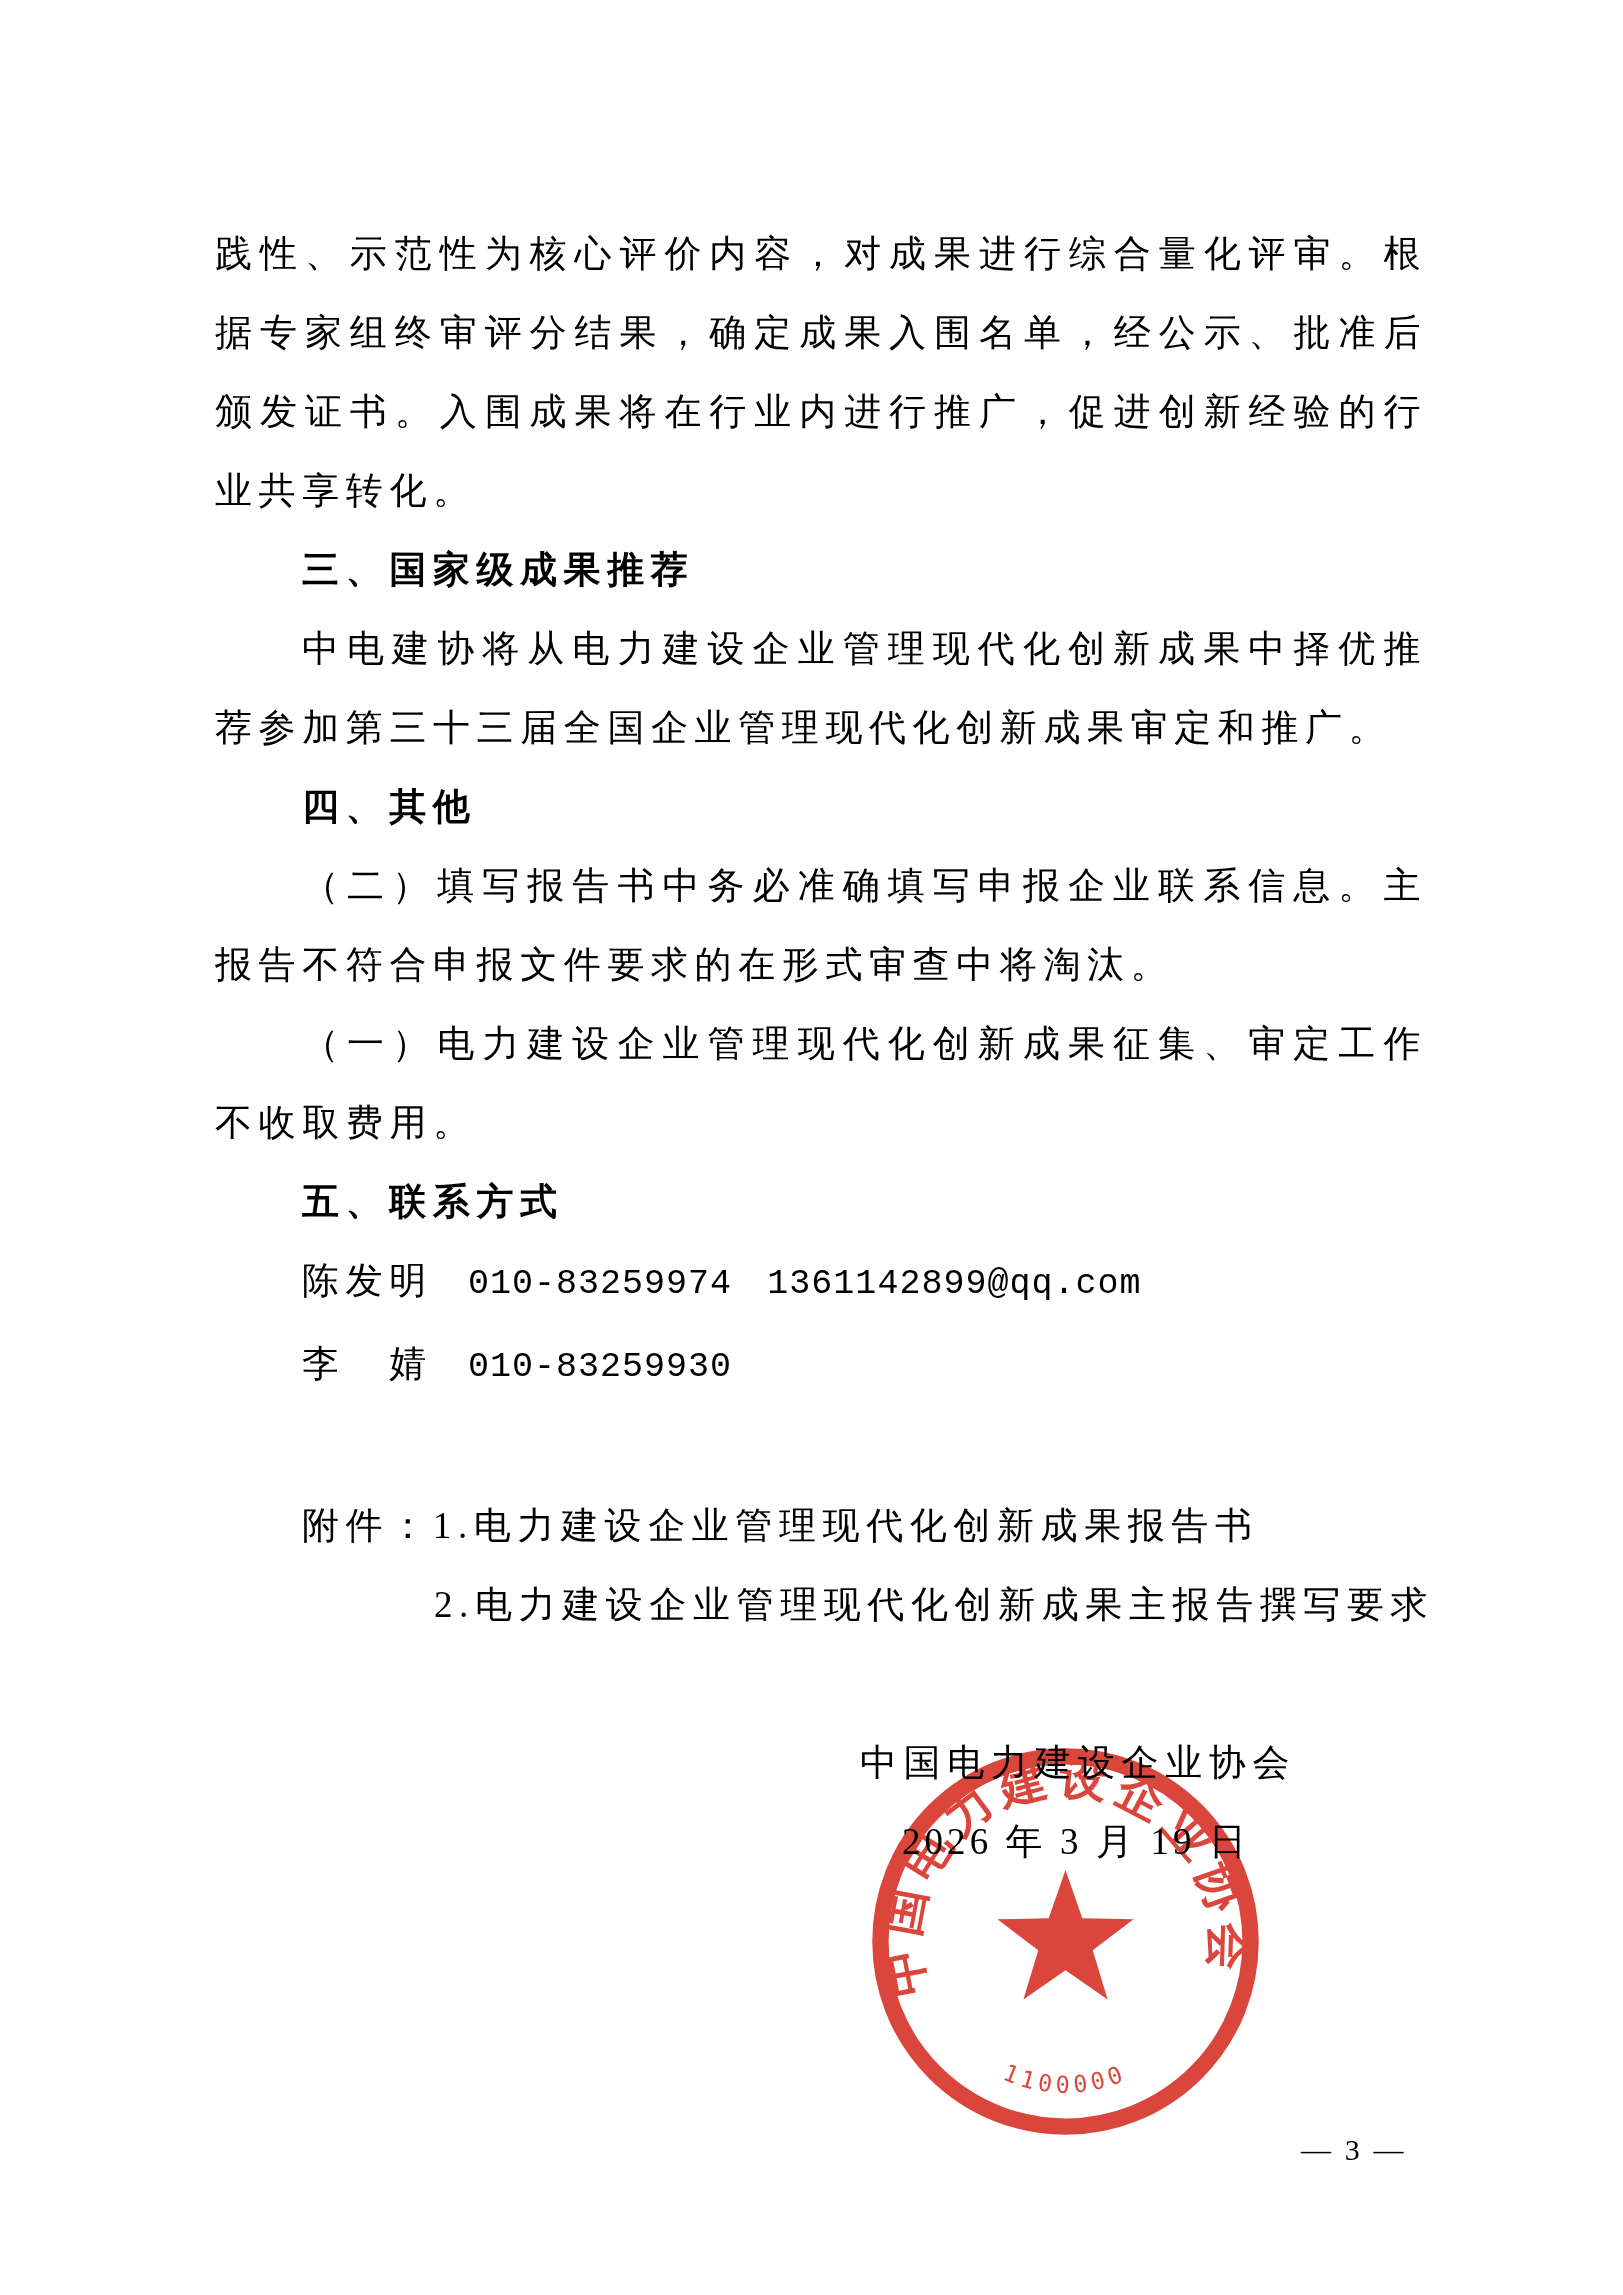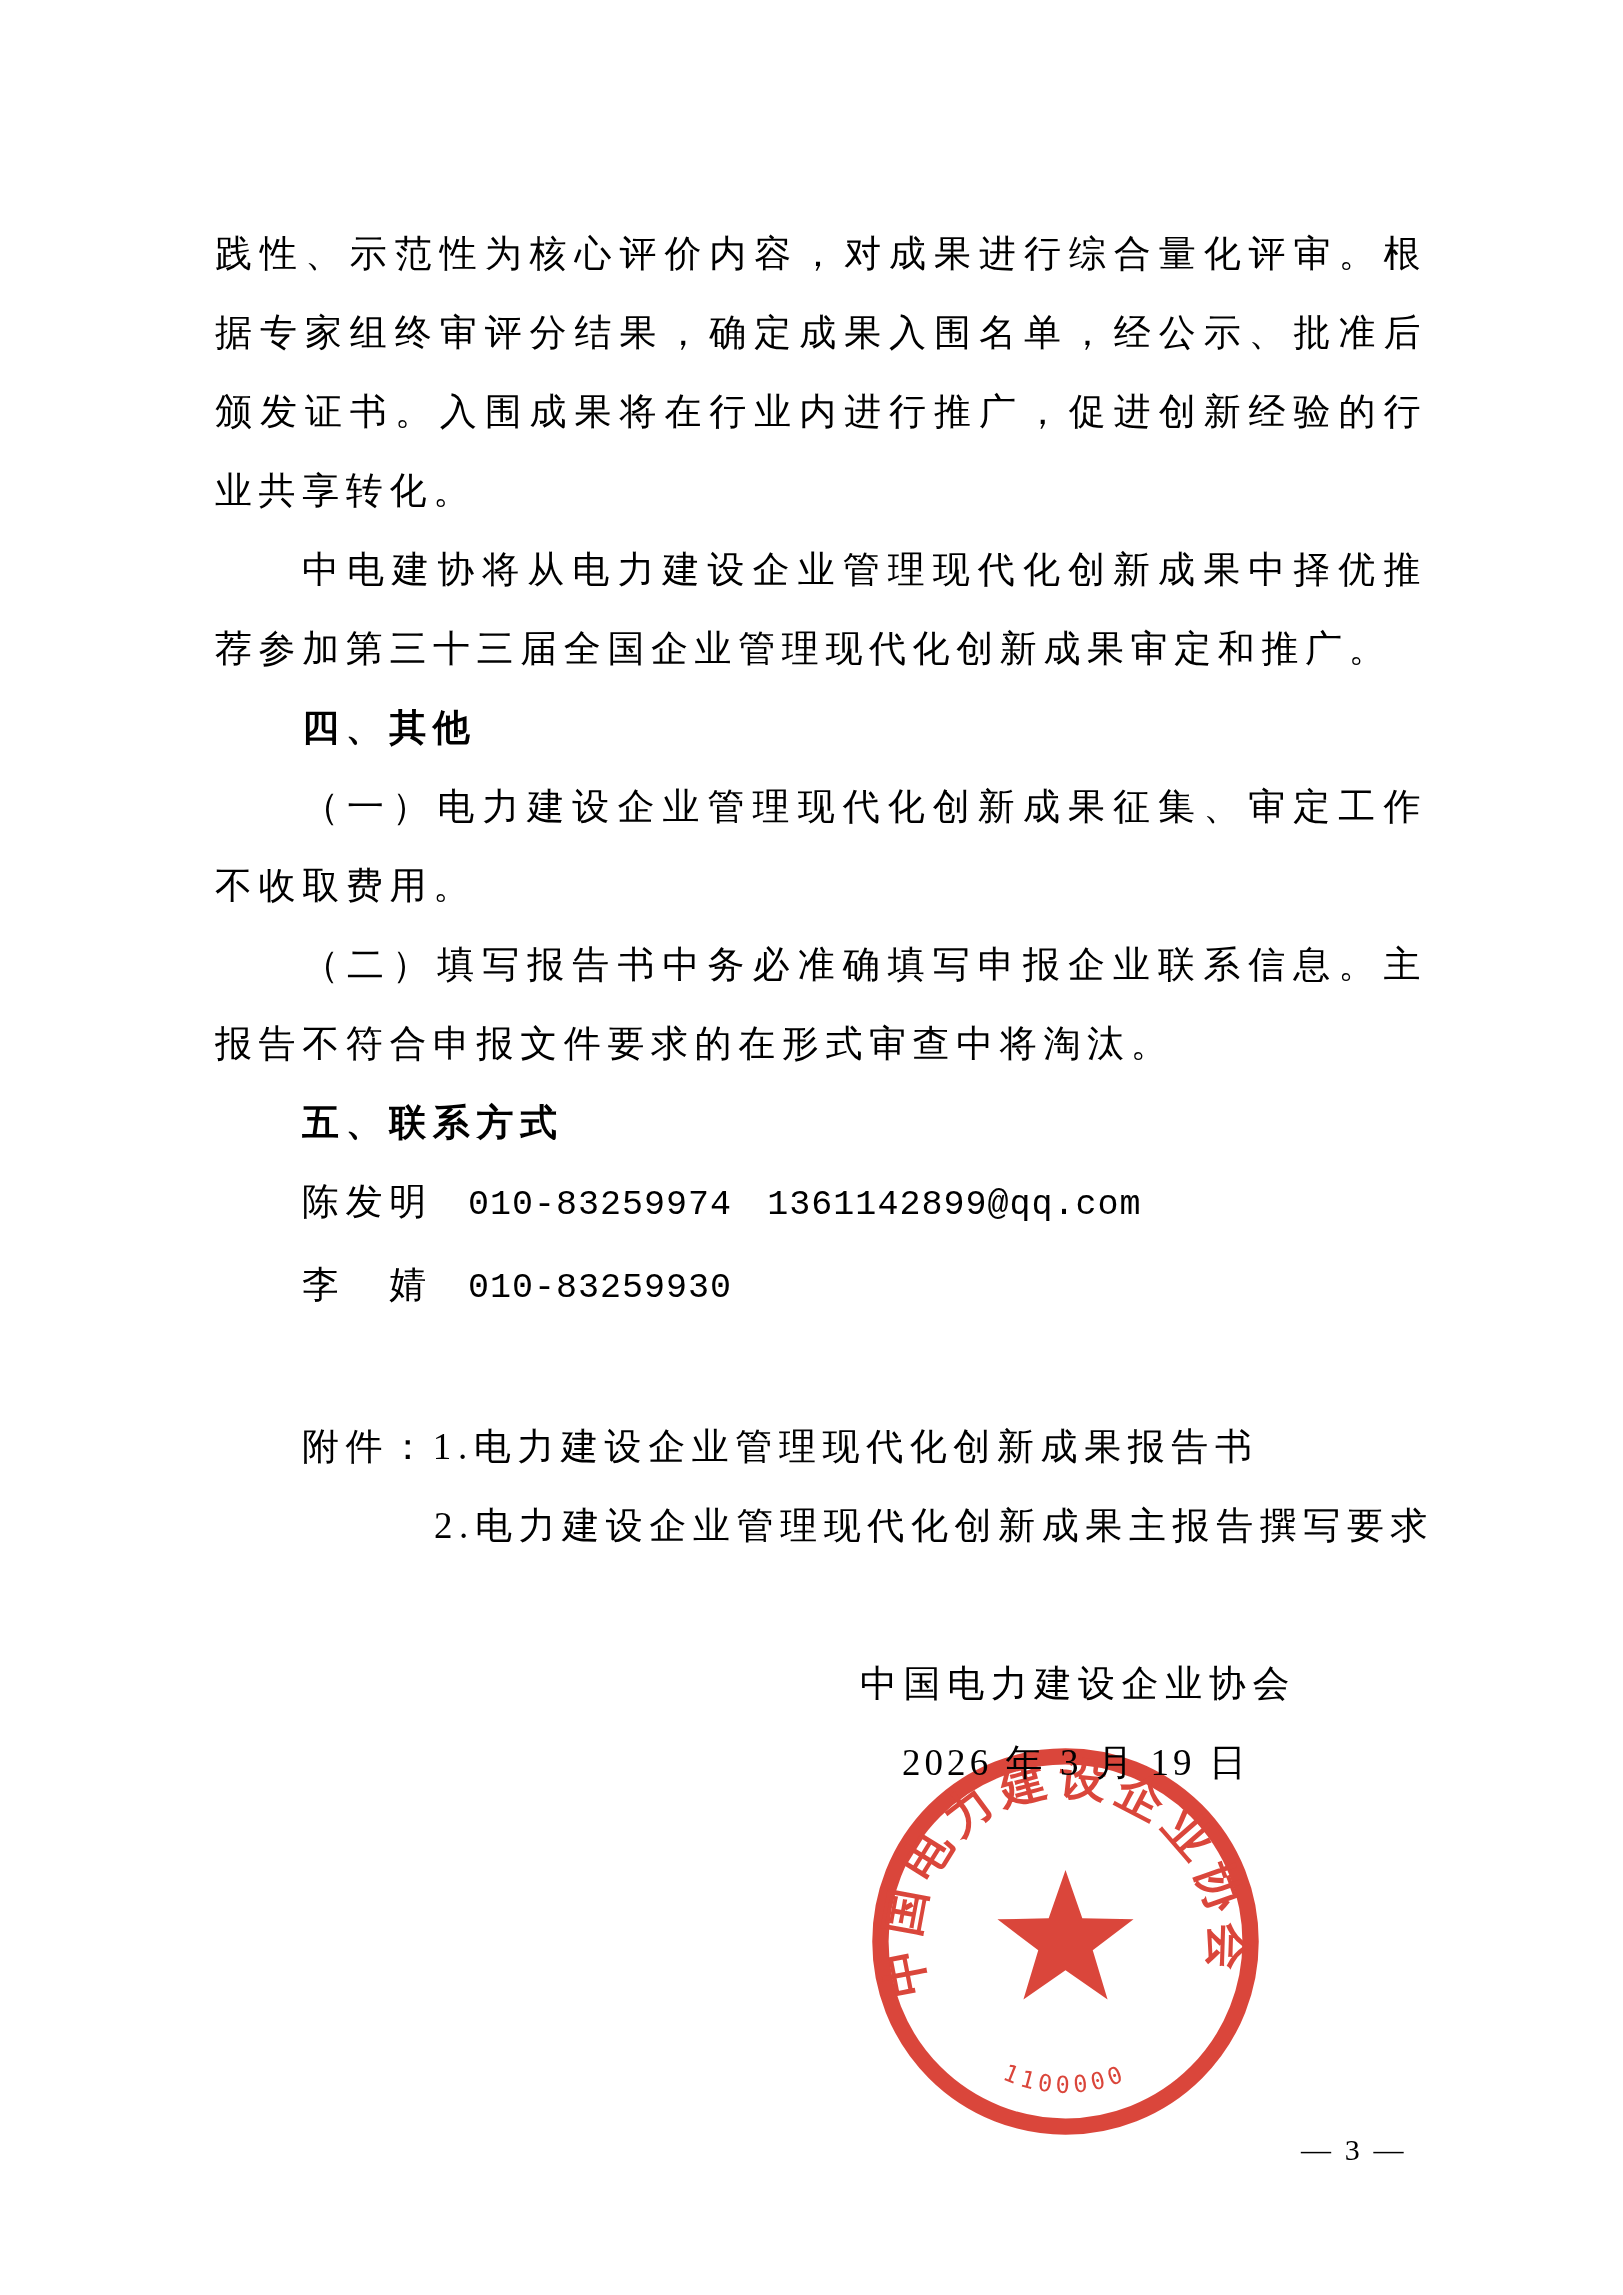--- a/index.html
+++ b/index.html
@@ -111,28 +111,29 @@
 </style>
 </head>
 <body>
 
 <div id="page">
 
   <div class="doc">
 
     <p class="para-cont">践性、示范性为核心评价内容，对成果进行综合量化评审。根据专家组终审评分结果，确定成果入围名单，经公示、批准后颁发证书。入围成果将在行业内进行推广，促进创新经验的行业共享转化。</p>
 
+    <p class="sec-heading">三、国家级成果推荐</p>
 
     <p class="para-indent">中电建协将从电力建设企业管理现代化创新成果中择优推荐参加第三十三届全国企业管理现代化创新成果审定和推广。</p>
 
     <p class="sec-heading">四、其他</p>
 
+    <p class="para-indent">（二）填写报告书中务必准确填写申报企业联系信息。主报告不符合申报文件要求的在形式审查中将淘汰。</p>
+
     <p class="para-indent">（一）电力建设企业管理现代化创新成果征集、审定工作不收取费用。</p>
-
-    <p class="para-indent">（二）填写报告书中务必准确填写申报企业联系信息。主报告不符合申报文件要求的在形式审查中将淘汰。</p>
 
     <p class="sec-heading">五、联系方式</p>
 
     <div class="contact-row">
       <span class="contact-name">陈发明</span>
       <span class="contact-phone">010-83259974</span>
       <span class="contact-email">1361142899@qq.com</span>
     </div>
 
 

